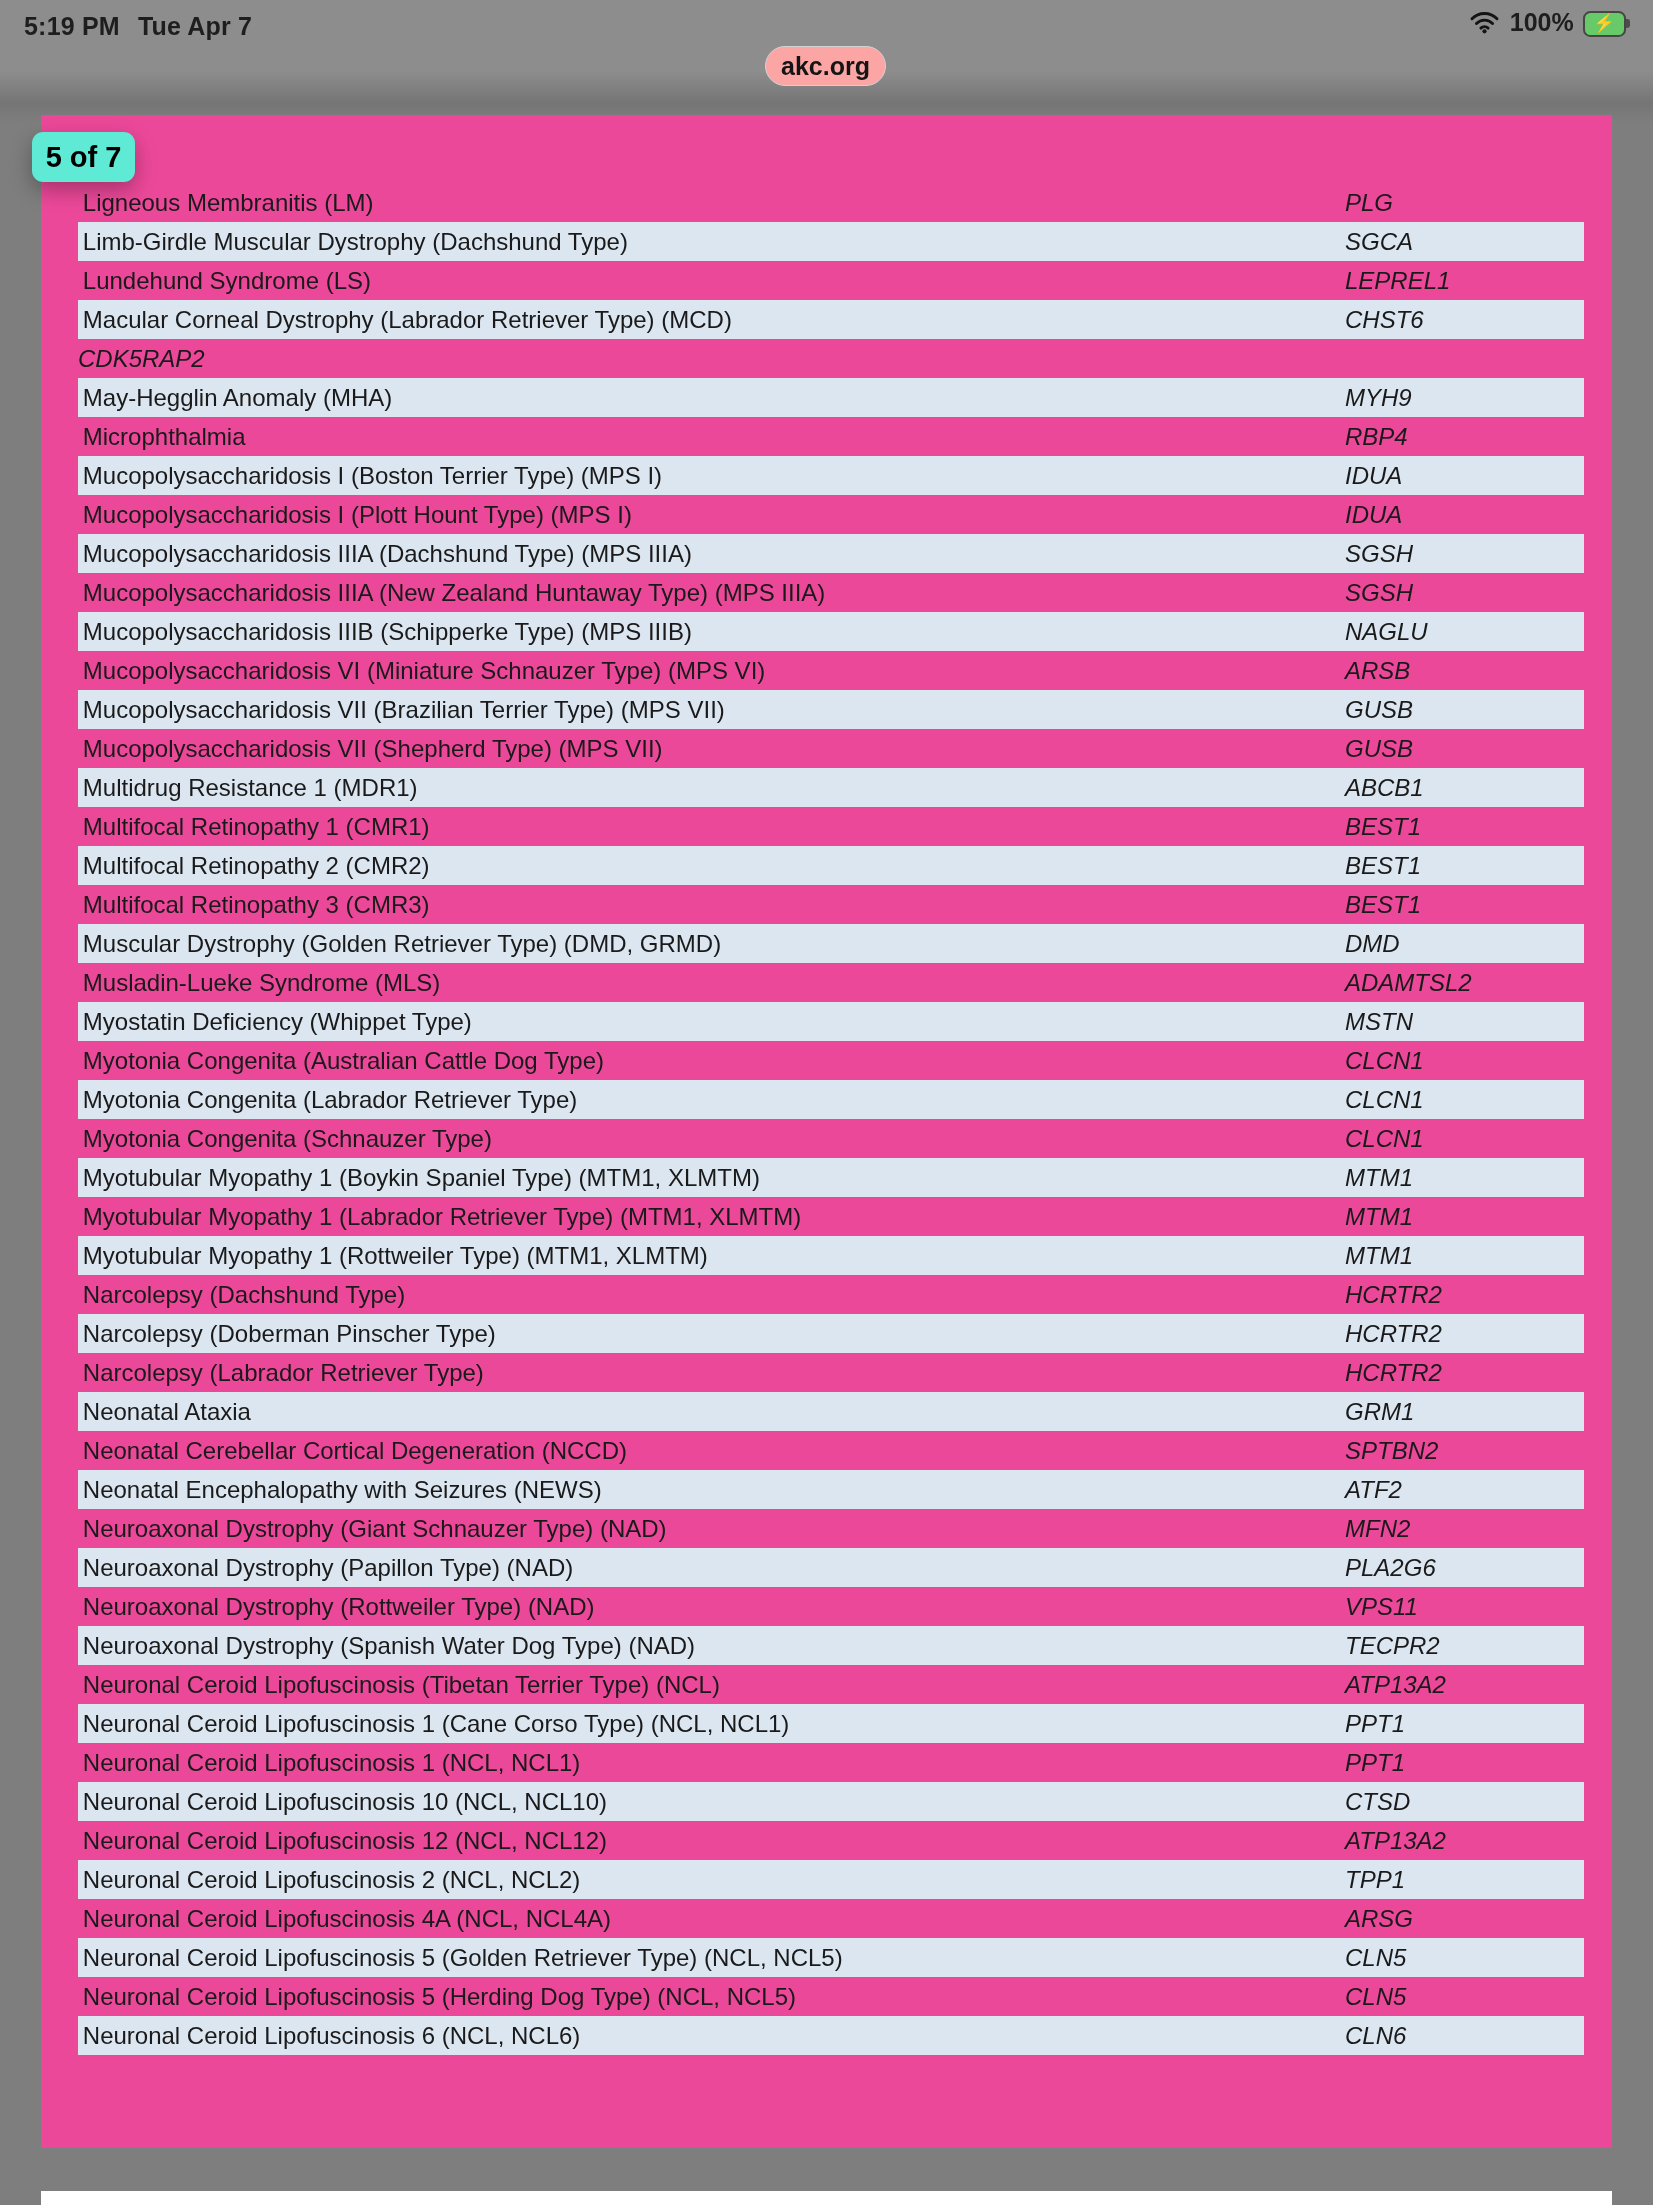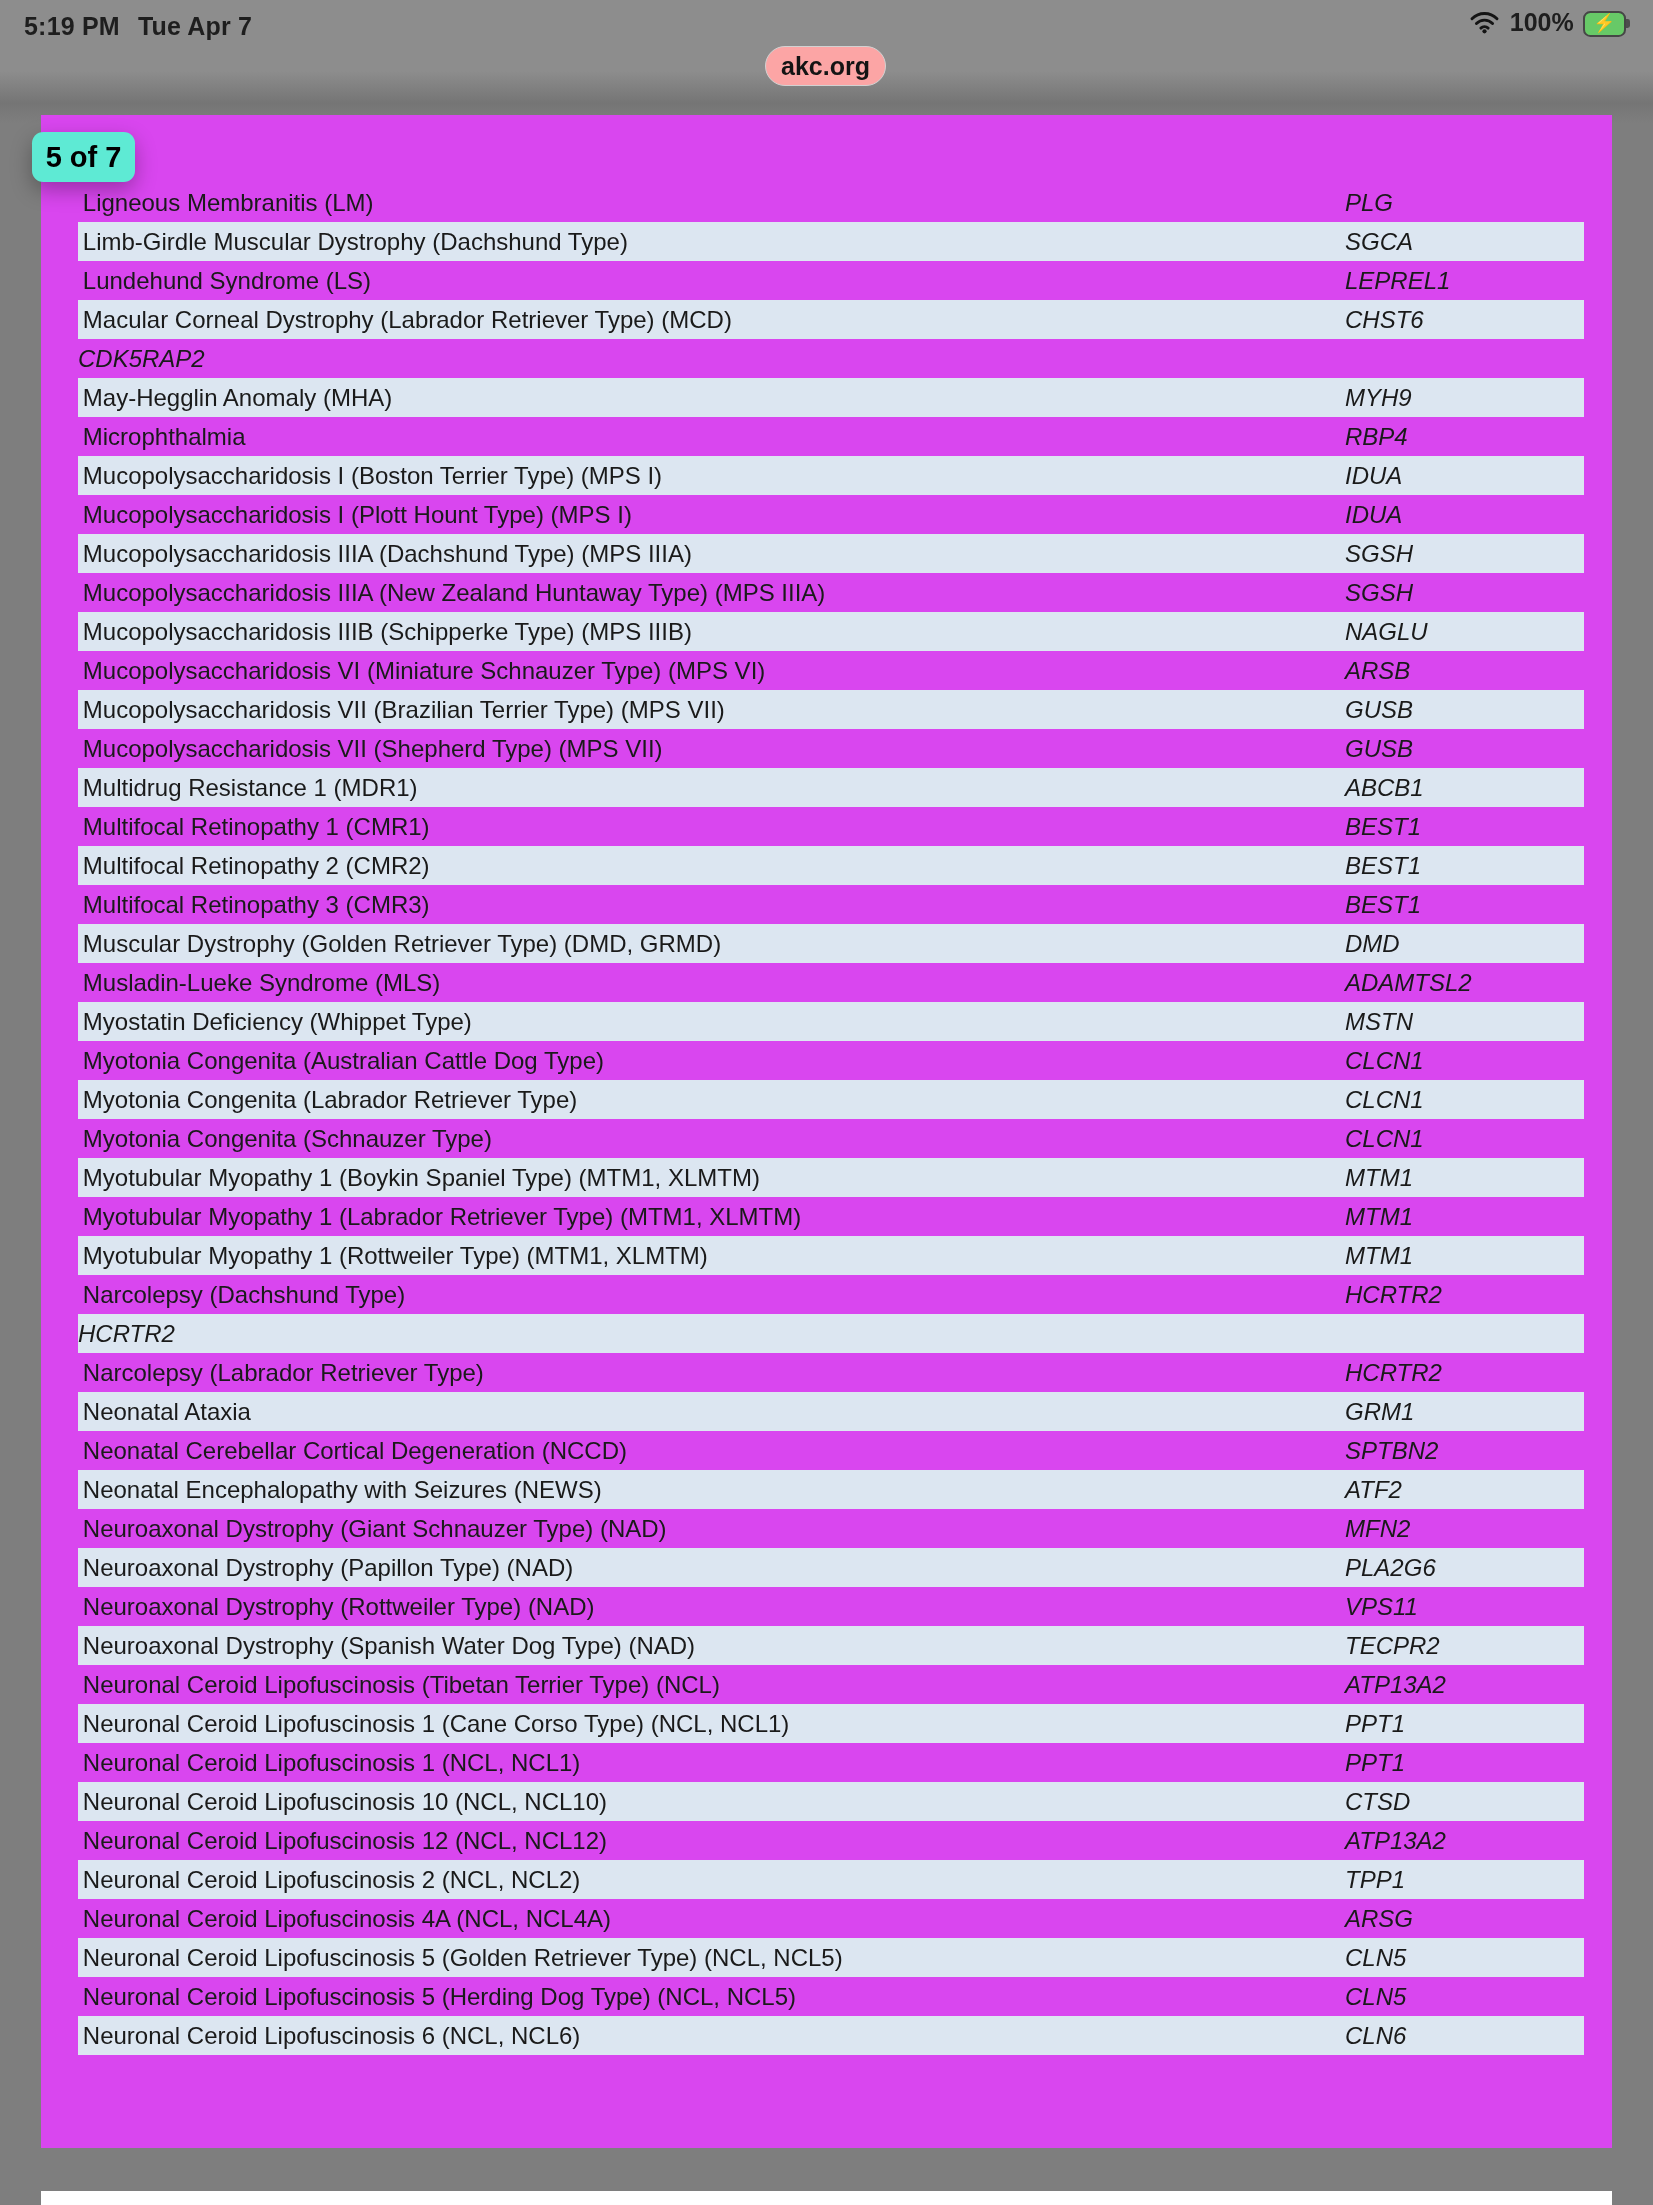--- a/index.html
+++ b/index.html
@@ -20,21 +20,21 @@
     border-radius:7.3px;background:var(--battery-color,#67c967);display:flex;align-items:center;justify-content:center;}
   .battery .bolt{font-size:18px;line-height:1;color:#000;transform:translatey(-0.8px);}
   .battery .nub{position:absolute;right:0.8px;top:8px;width:4px;height:9px;background:#4d4d4d;
     border-radius:0 2.4px 2.4px 0;}
   
   .url-pill{position:absolute;left:765px;top:46px;width:121px;height:40px;border-radius:20px;
     background:#fca5a5;border:1.6px solid #d2d2d2;box-sizing:border-box;
     display:flex;align-items:center;justify-content:center;
     font-size:25px;font-weight:700;color:#141414;}
   
-  .sheet{position:absolute;left:41px;top:115px;width:1571px;height:2033px;background:#d946ef;}
+  .sheet{position:absolute;left:41px;top:115px;width:1571px;height:2033px;background:#ec4899;}
   .next-sheet{position:absolute;left:41px;top:2191px;width:1571px;height:14.5px;background:#ffffff;}
   .page-badge{position:absolute;left:32px;top:132px;min-width:103px;height:50px;background:#5eead4;
     border-radius:11.3px;box-shadow:0 8px 21px rgba(0,0,0,.30);
     display:flex;align-items:center;justify-content:center;
     font-size:29px;font-weight:700;color:#000;}
   
   .gene-table{position:absolute;left:37px;top:68px;width:1506px;}
   .t-row{display:flex;height:39px;line-height:39px;font-size:24px;color:#1a1a1a;white-space:nowrap;}
   .t-row:nth-child(even){background:var(--row-alt,#dce6f1);}
   .cell-disease{flex:1 1 auto;padding-left:4.8px;overflow:hidden;}
@@ -211,20 +211,21 @@
     <div class="cell-disease">Myotubular Myopathy 1 (Rottweiler Type) (MTM1, XLMTM)</div>
     <div class="cell-gene">MTM1</div>
   </div>
 
   <div class="t-row">
     <div class="cell-disease">Narcolepsy (Dachshund Type)</div>
     <div class="cell-gene">HCRTR2</div>
   </div>
 
   <div class="t-row">
+    <div class="cell-disease">Narcolepsy (Doberman Pinscher Type)</div>
     <div class="cell-gene">HCRTR2</div>
   </div>
 
   <div class="t-row">
     <div class="cell-disease">Narcolepsy (Labrador Retriever Type)</div>
     <div class="cell-gene">HCRTR2</div>
   </div>
 
   <div class="t-row">
     <div class="cell-disease">Neonatal Ataxia</div>

